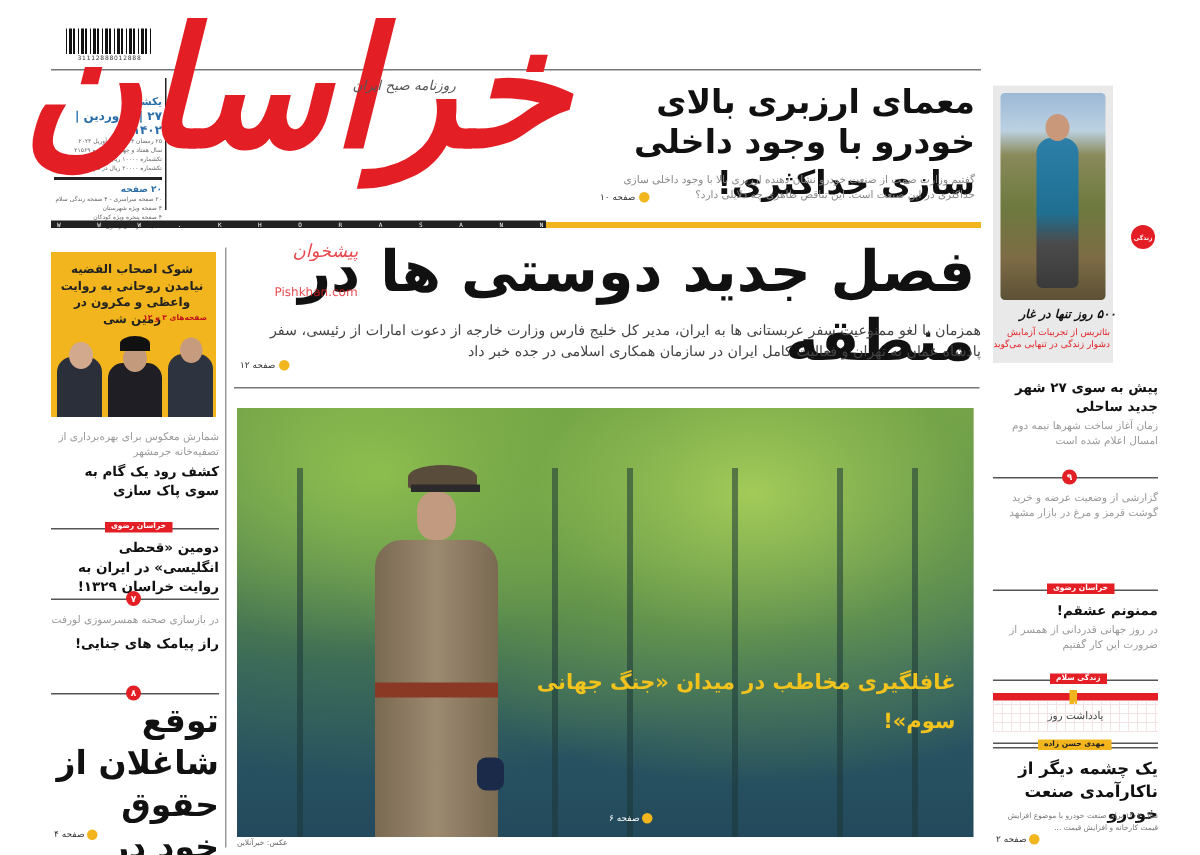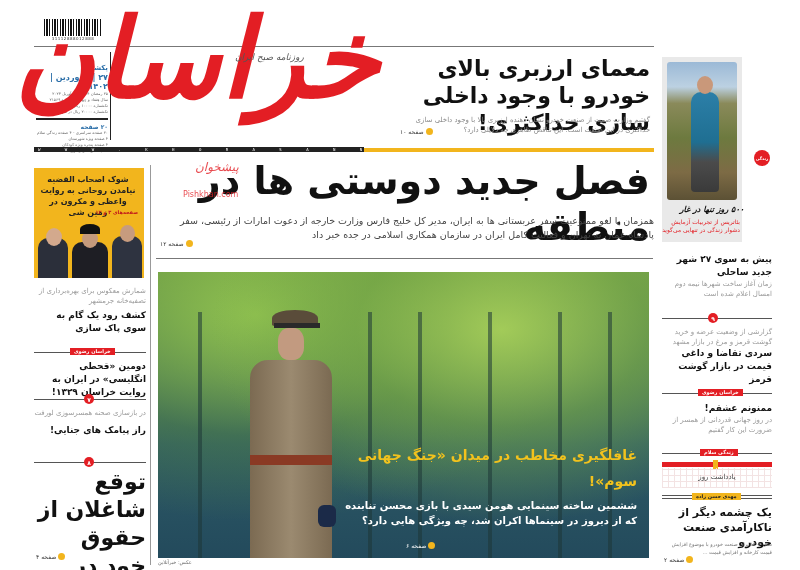--- a/index.html
+++ b/index.html
@@ -155,21 +155,20 @@
   <div class="tree" style="left:450px"></div>
   <div class="soldier">
     <div class="coat"></div>
     <div class="belt"></div>
     <div class="face"></div>
     <div class="cap"></div>
     <div class="cap-band"></div>
     <div class="glove"></div>
   </div>
   <div class="photo-h">غافلگیری مخاطب در میدان «جنگ جهانی سوم»!</div>
-  <div class="photo-sub">ششمین ساخته سینمایی هومن سیدی با بازی محسن تنابنده که از دیروز در سینماها اکران شد، چه ویژگی هایی دارد؟</div>
   <div class="photo-ref page-ref" style="color:#fff">
     <span class="moon"></span>
     <span>صفحه ۶</span>
   </div>
 </div>
 <div class="abs photo-credit rtl">عکس: خبرآنلاین</div>
 
 <div class="abs promo">
   <div class="promo-h">شوک اصحاب القضیه نیامدن روحانی به روایت واعظی و مکرون در زمین شی</div>
   <div class="promo-ref">صفحه‌های ۳ و ۱۲</div>
@@ -218,21 +217,20 @@
 <div class="abs hiker-sub rtl">بئاتریس از تجربیات آزمایش دشوار زندگی در تنهایی می‌گوید</div>
 
 <div class="abs rc-block rtl" style="top:253px">
   <div class="rc-h">پیش به سوی ۲۷ شهر جدید ساحلی</div>
   <div class="rc-g">زمان آغاز ساخت شهرها نیمه دوم امسال اعلام شده است</div>
 </div>
 <div class="hr" style="left:662px;top:318px;width:110px"></div>
 <div class="num-dot" style="left:708px;top:313px">۹</div>
 <div class="abs rc-block rtl" style="top:327px">
   <div class="rc-g">گزارشی از وضعیت عرضه و خرید گوشت قرمز و مرغ در بازار مشهد</div>
-  <div class="rc-h">سردی تقاضا و داغی قیمت در بازار گوشت قرمز</div>
 </div>
 <div class="hr" style="left:662px;top:393px;width:110px"></div>
 <div class="label-tag" style="left:698px;top:389px">خراسان رضوی</div>
 <div class="abs rc-block rtl" style="top:402px">
   <div class="rc-h">ممنونم عشقم!</div>
   <div class="rc-g">در روز جهانی قدردانی از همسر از ضرورت این کار گفتیم</div>
 </div>
 <div class="hr" style="left:662px;top:453px;width:110px"></div>
 <div class="label-tag" style="left:700px;top:449px">زندگی سلام</div>
 <div class="abs" style="left:662px;top:462px;width:110px;height:5px;background:#e31e24"></div>

